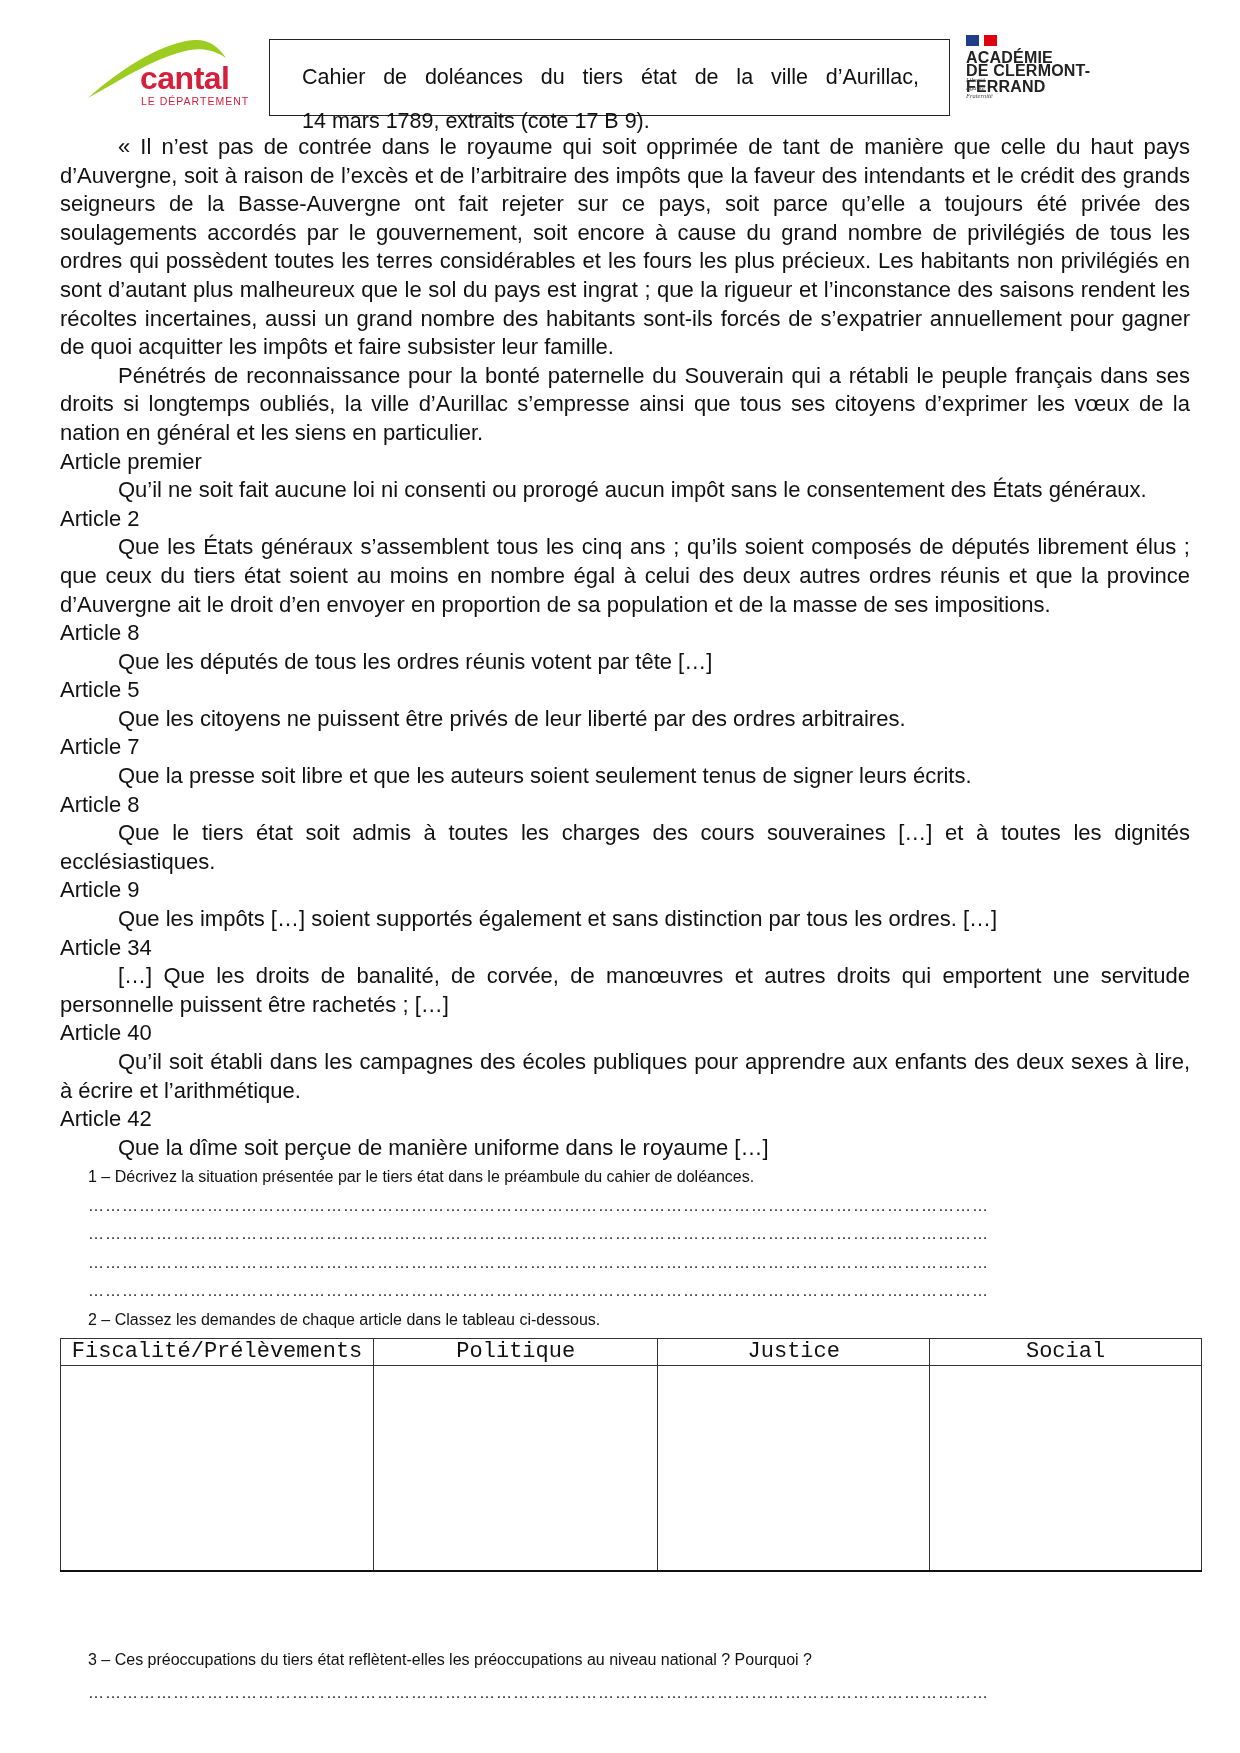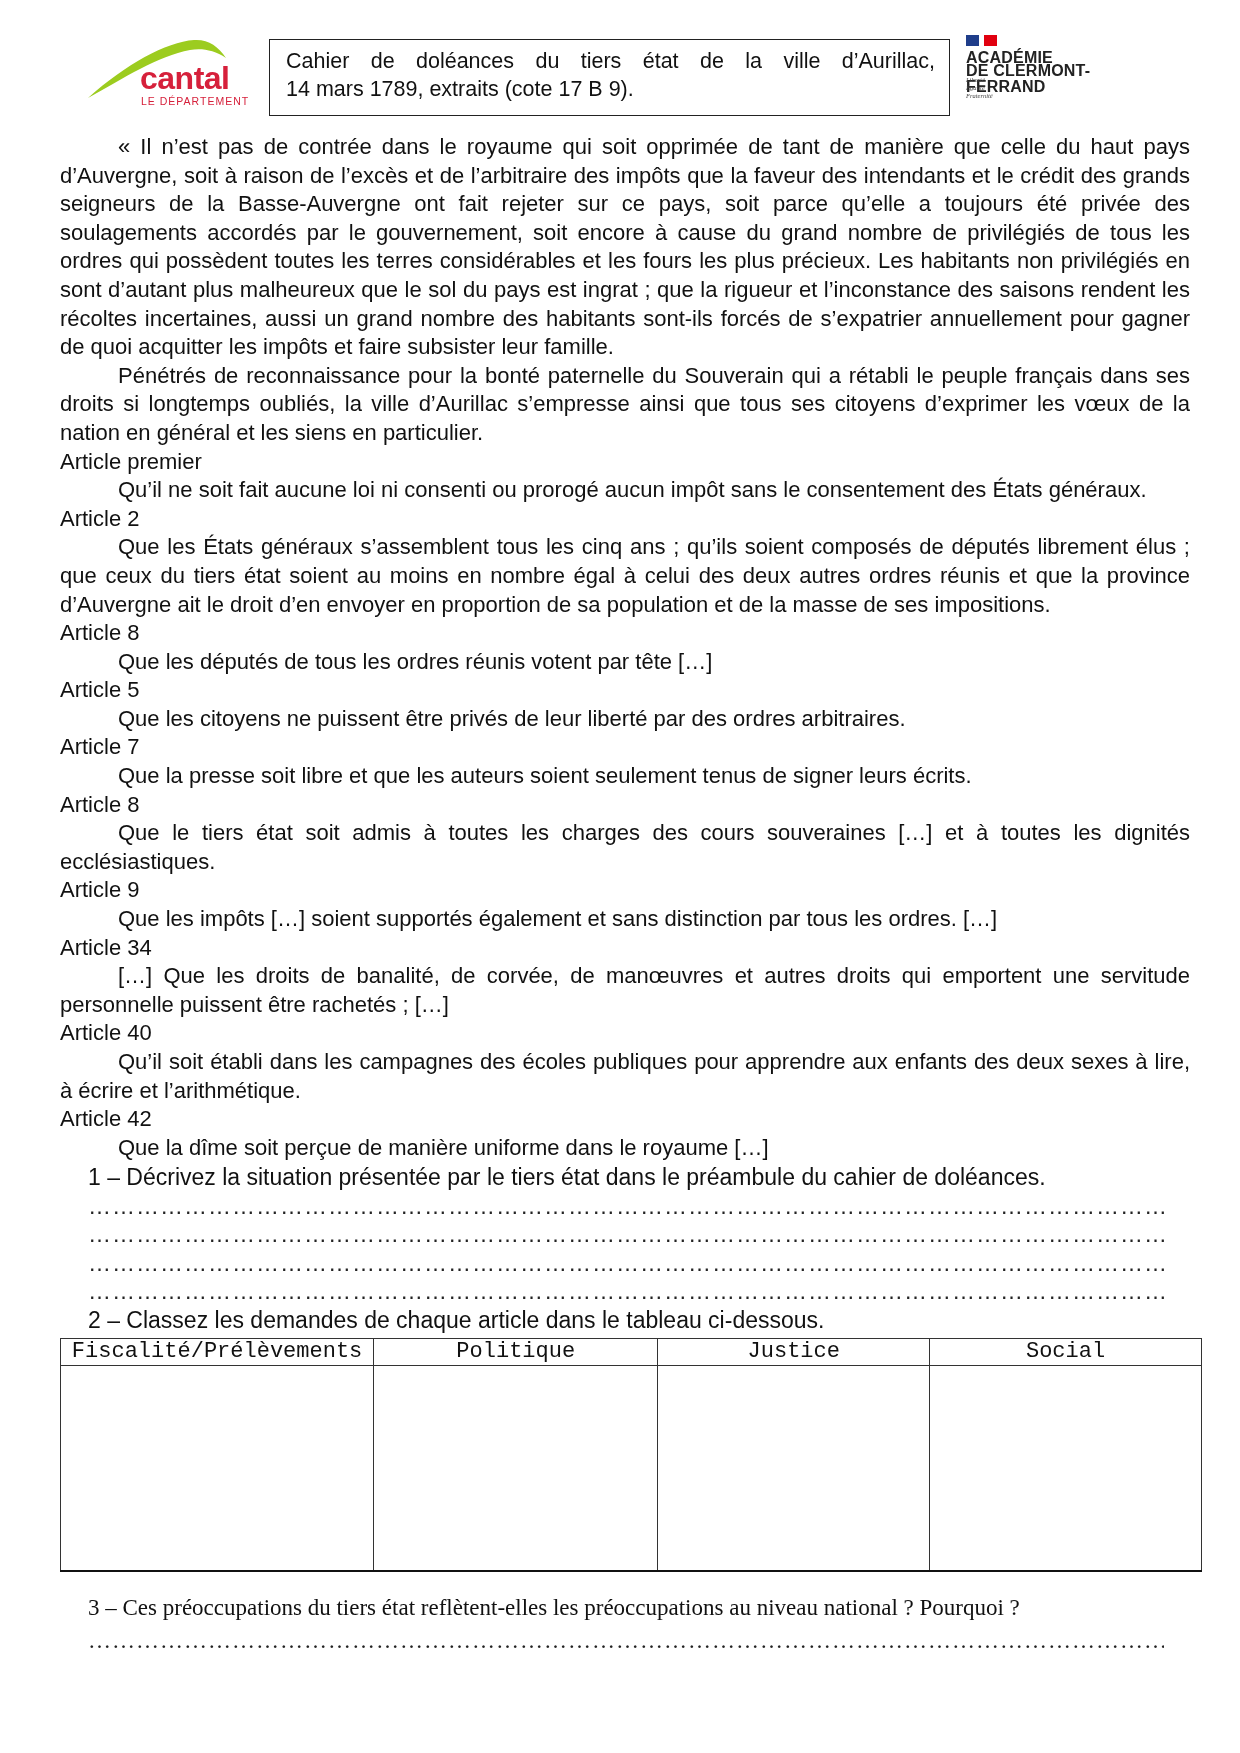--- a/index.html
+++ b/index.html
@@ -10,42 +10,42 @@
   
   .logo-cantal { position: absolute; left: 86px; top: 36px; width: 170px; height: 72px; }
   .logo-cantal svg { position: absolute; left: 0; top: 0; }
   .cantal-word { position: absolute; left: 54px; top: 26px; font-size: 32px; font-weight: bold;
                  color: #d6203b; letter-spacing: -0.5px; line-height: 1; }
   .cantal-sub { position: absolute; left: 55px; top: 60px; font-size: 10.5px; color: #d6203b;
                 letter-spacing: 1px; line-height: 1; }
 
   .title-box { position: absolute; left: 269px; top: 39px; width: 681px; height: 77px;
                border: 1.5px solid #222; box-sizing: border-box; padding: 7px 14px 0 16px; }
-  .title-box p { margin: 0; font-size: 21.5px; line-height: 28px; text-align: justify;
+  .title-box p { margin: 16px; font-size: 21.5px; line-height: 28px; text-align: justify;
                  text-align-last: justify; }
   .title-box p.last { text-align-last: left; }
 
   .logo-acad { position: absolute; left: 966px; top: 35px; width: 150px; height: 66px; }
   .flag { position: absolute; left: 0; top: 0; width: 32px; height: 11px; }
   .flag .b { position: absolute; left: 0; top: 0; width: 13px; height: 11px; background: #1f3d8a; }
   .flag .r { position: absolute; left: 18px; top: 0; width: 13px; height: 11px; background: #e1000f; }
   .acad-l1, .acad-l2 { position: absolute; left: 0; font-size: 16px; font-weight: bold; color: #222;
                        line-height: 1; letter-spacing: 0.2px; }
   .acad-l1 { top: 15px; }
   .acad-l2 { top: 28px; }
   .motto { position: absolute; left: 0; font-family: "Liberation Serif", serif; font-style: italic;
            font-size: 6.5px; color: #444; line-height: 1; }
 
   
   .text { position: absolute; left: 60px; width: 1130px; font-size: 22px; line-height: 28.6px; }
   .text p { margin: 0; text-align: justify; }
   .indent { text-indent: 58px; }
   .art { text-align: center; }
 
-  .questions { position: absolute; left: 88px; width: 1076px; font-size: 23px; line-height: 28.6px; }
+  .questions { position: absolute; left: 88px; width: 1076px; font-size: 16px; line-height: 28.6px; }
   .questions p { margin: 0; }
   .dots { overflow: hidden; white-space: nowrap; letter-spacing: 1px; color: #222; }
 
   table.classify { position: absolute; left: 60px; top: 1338px; width: 1142px; border-collapse: collapse; font-family: Liberation Mono, monospace; }
   table.classify th { font-weight: normal; font-size: 22px; height: 26px; border: 1px solid #333;
                       padding: 0; line-height: 26px; }
   table.classify td { height: 202px; border: 1px solid #333; }
   table.classify tr:last-child td { border-bottom: 2px solid #111; }
 </style>
 </head>
@@ -132,18 +132,18 @@
     </tr>
     <tr>
       <td></td>
       <td></td>
       <td></td>
       <td></td>
     </tr>
   </tbody>
     </table>
 
-  <div class="questions" style="top:1594px; text-align: justify; font-family: Liberation Serif, serif;">
+  <div class="questions" style="top:1646px; text-align: justify;">
     <p>3 – Ces préoccupations du tiers état reflètent-elles les préoccupations au niveau national ? Pourquoi ?</p>
     <p class="dots" style="margin-top:4px">……………………………………………………………………………………………………………………………………………</p>
   </div>
 
 </div>
 
 </body></html>

